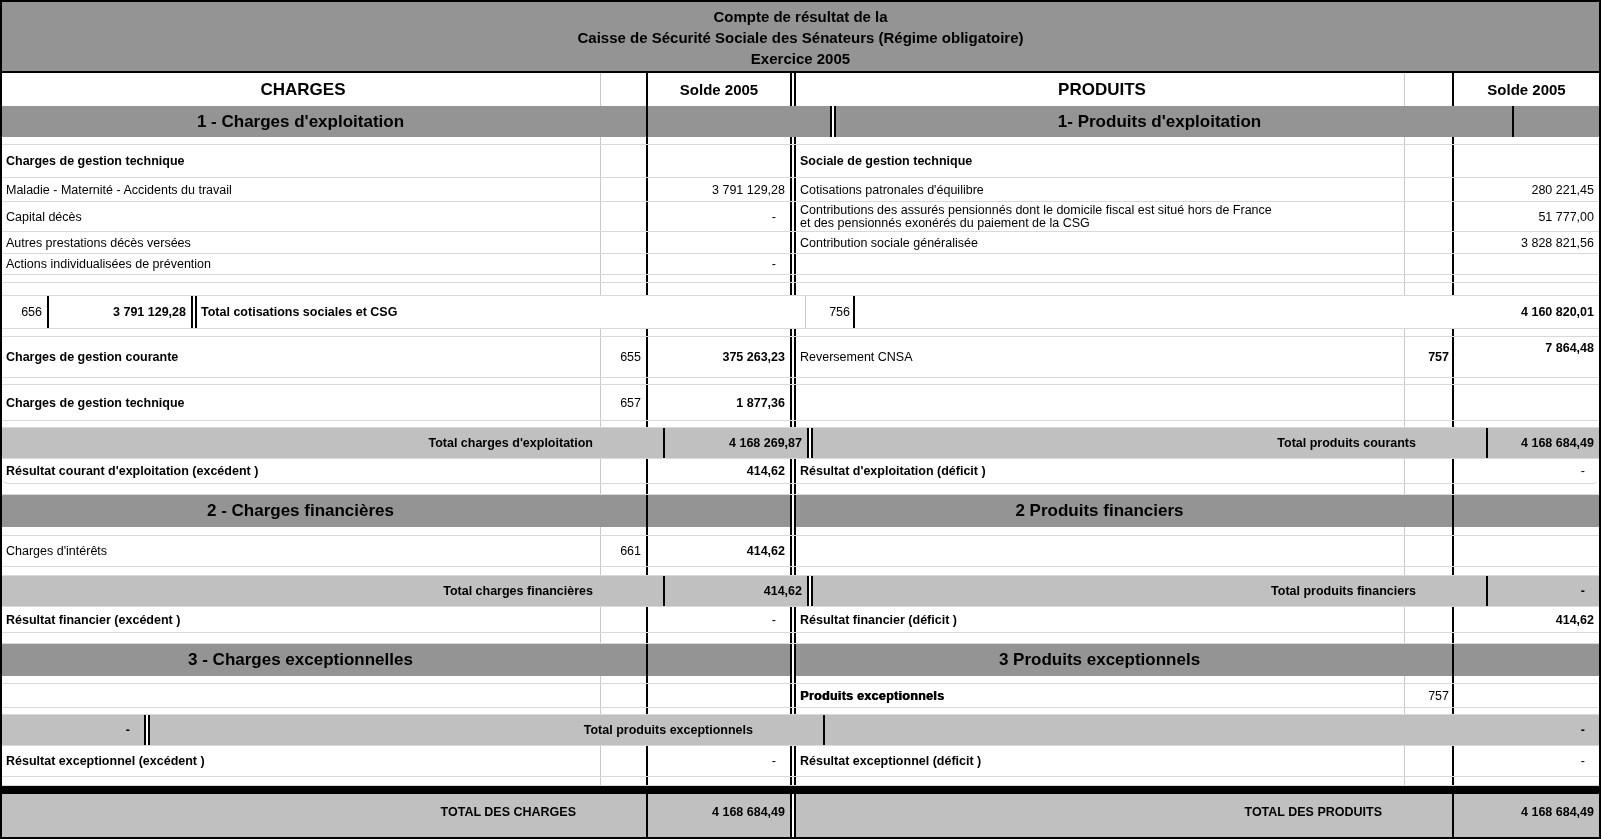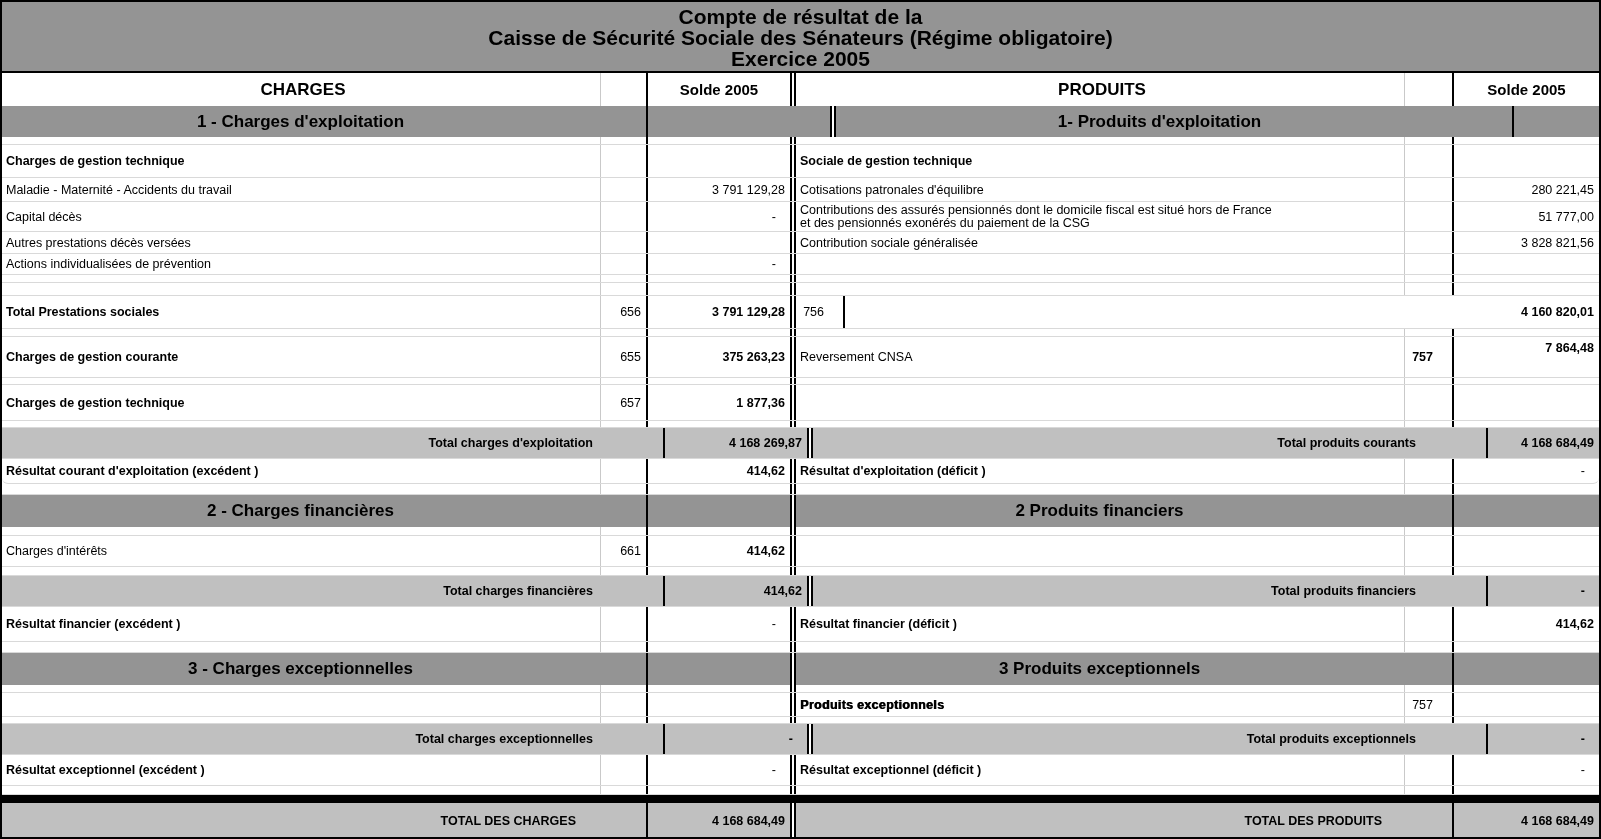--- a/index.html
+++ b/index.html
@@ -4,30 +4,30 @@
 <style>
   html,body{margin:0;padding:0;background:#fff;}
   .sheet{
     position:relative; width:1601px; height:839px; box-sizing:border-box;
     border:2px solid #000; background:#fff; overflow:hidden;
     font-family:"Liberation Sans", sans-serif; font-size:12.5px; color:#000;
   }
   .title-block{
     height:71px; box-sizing:border-box; background:#949494;
     border-bottom:2px solid #000; text-align:center; font-weight:bold;
-    font-size:21px; line-height:21px; padding-top:4px;
+    font-size:15px; line-height:21px; padding-top:4px;
   }
   .row{display:flex; box-sizing:border-box; border-bottom:1px solid #d9d9d9; background:#fff;}
   .cell{box-sizing:border-box; display:flex; align-items:center; overflow:hidden;}
   .desc-l{width:599px; border-right:1px solid #c9c9c9; padding-left:4px;}
   .code-l{width:47px;  border-right:2px solid #000; justify-content:flex-end; padding-right:5px;}
   .val-l {width:142px; justify-content:flex-end; padding-right:5px;}
   .divider{width:6px; background:#fff; border-left:2px solid #000; border-right:2px solid #000; align-self:stretch;}
   .desc-r{width:609px; border-right:1px solid #c9c9c9; padding-left:4px;}
-  .code-r{width:49px;  border-right:2px solid #000; justify-content:flex-end; padding-right:19px;}
+  .code-r{width:49px;  border-right:2px solid #000; justify-content:flex-end; padding-right:3px;}
   .val-r {flex:1; justify-content:flex-end; padding-right:5px;}
   .merge-l{width:646px; border-right:2px solid #000;}
   .merge-r{width:658px; border-right:2px solid #000;}
   .header-row{height:33px; font-weight:bold; border-bottom:none;}
   .hdr-main{justify-content:center; font-size:17px;}
   .hdr-solde{justify-content:center; font-size:15px; padding-right:0;}
   .section{background:#949494; font-weight:bold; font-size:17px; border-bottom:none;}
   .section .merge-l{justify-content:center; padding-right:47px;}
   .section .merge-r{justify-content:center; padding-right:49px;}
   .total{background:#c0c0c0; font-weight:bold;}
@@ -137,24 +137,24 @@
       <div class="row gap" style="height: 13px;">
         <div class="cell desc-l"></div>
         <div class="cell code-l"></div>
         <div class="cell val-l"></div>
         <div class="cell divider"></div>
         <div class="cell desc-r"></div>
         <div class="cell code-r"></div>
         <div class="cell val-r"></div>
       </div>
       <div class="row item" style="height: 33px;">
-        <div class="cell desc-l bold">Total Prestations sociales</div>
         <div class="cell code-l">656</div>
         <div class="cell val-l bold">3 791 129,28</div>
         <div class="cell divider"></div>
+        <div class="cell desc-r bold">Total cotisations sociales et CSG</div>
         <div class="cell code-r">756</div>
         <div class="cell val-r bold">4 160 820,01</div>
       </div>
       <div class="row gap" style="height: 8px;">
         <div class="cell desc-l"></div>
         <div class="cell code-l"></div>
         <div class="cell val-l"></div>
         <div class="cell divider"></div>
         <div class="cell desc-r"></div>
         <div class="cell code-r"></div>
@@ -255,21 +255,21 @@
         <div class="cell code-r"></div>
         <div class="cell val-r"></div>
       </div>
       <div class="row total" style="height: 31px;">
         <div class="cell merge-l">Total charges financières</div>
         <div class="cell val-l">414,62</div>
         <div class="cell divider"></div>
         <div class="cell merge-r">Total produits financiers</div>
         <div class="cell val-r dashval">-</div>
       </div>
-      <div class="row item" style="height: 35px;">
+      <div class="row item" style="height: 26px;">
         <div class="cell desc-l bold">Résultat financier (excédent )</div>
         <div class="cell code-l"></div>
         <div class="cell val-l dashval">-</div>
         <div class="cell divider"></div>
         <div class="cell desc-r bold">Résultat financier (déficit )</div>
         <div class="cell code-r"></div>
         <div class="cell val-r bold">414,62</div>
       </div>
       <div class="row gap" style="height: 11px;">
         <div class="cell desc-l"></div>
@@ -308,21 +308,20 @@
       <div class="row gap" style="height: 7px;">
         <div class="cell desc-l"></div>
         <div class="cell code-l"></div>
         <div class="cell val-l"></div>
         <div class="cell divider"></div>
         <div class="cell desc-r"></div>
         <div class="cell code-r"></div>
         <div class="cell val-r"></div>
       </div>
       <div class="row total" style="height: 31px;">
-        <div class="cell merge-l">Total charges exceptionnelles</div>
         <div class="cell val-l dashval">-</div>
         <div class="cell divider"></div>
         <div class="cell merge-r">Total produits exceptionnels</div>
         <div class="cell val-r dashval">-</div>
       </div>
       <div class="row item" style="height: 31px;">
         <div class="cell desc-l bold">Résultat exceptionnel (excédent )</div>
         <div class="cell code-l"></div>
         <div class="cell val-l dashval">-</div>
         <div class="cell divider"></div>

